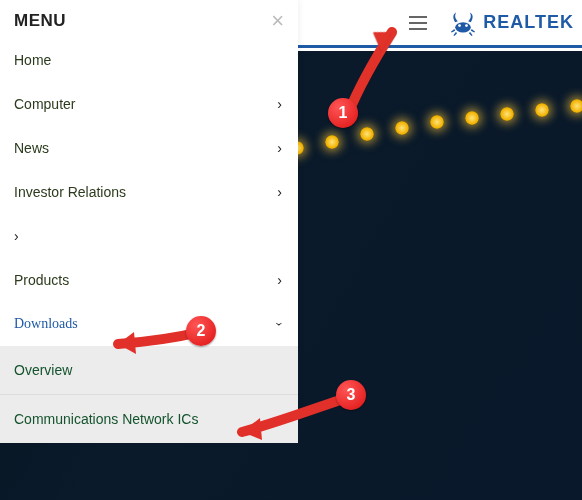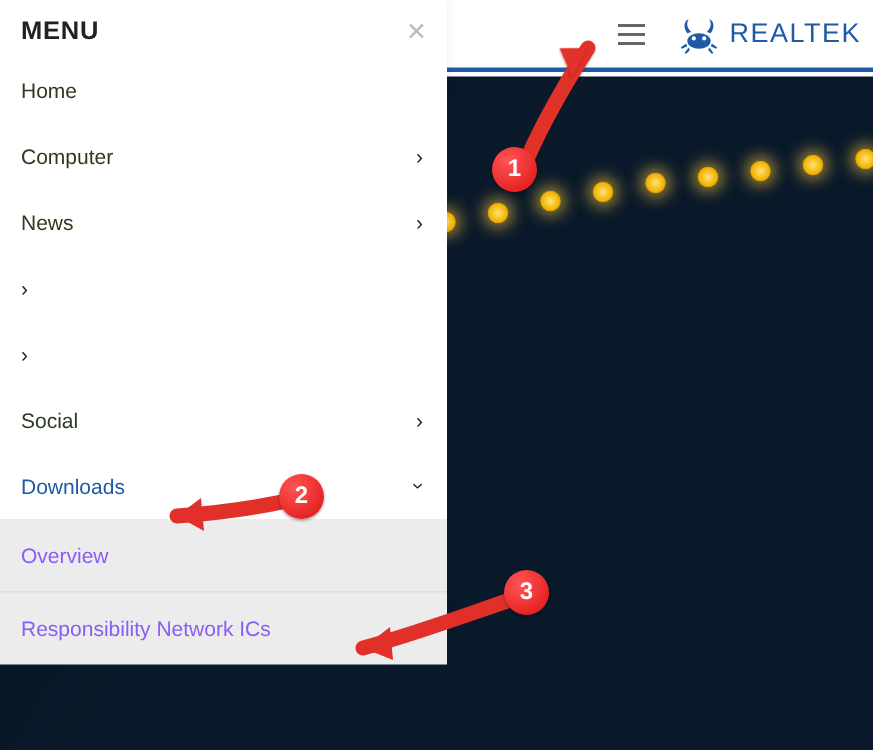--- a/index.html
+++ b/index.html
@@ -2,37 +2,37 @@
 <html><head>
 <meta charset="utf-8">
 <style>
   * { box-sizing: border-box; margin: 0; padding: 0; }
   html, body { width: 582px; height: 500px; overflow: hidden; font-family: Arial, Helvetica, sans-serif; }
   .stage { position: relative; width: 582px; height: 500px; background: #fff; }
   
   .header { position: absolute; top: 0; left: 0; right: 0; height: 48px; background: #fff; border-bottom: 3px solid #1f5aa6; display: flex; align-items: center; justify-content: flex-end; padding-right: 8px; z-index: 5; }
   .hamburger { width: 28px; height: 28px; display: flex; flex-direction: column; justify-content: center; gap: 4px; margin-right: 12px; cursor: pointer; }
   .hamburger span { display: block; width: 18px; height: 2px; background: #666; }
-  .brand { display: flex; align-items: center; gap: 6px; color: #1f5aa6; font-weight: 400; font-size: 18px; letter-spacing: 1px; justify-content: flex-end; }
+  .brand { display: flex; align-items: center; gap: 6px; color: #1f5aa6; font-weight: 700; font-size: 18px; letter-spacing: 1px; justify-content: flex-end; }
   .brand svg { width: 28px; height: 26px; }
   
   .hero-bg { position: absolute; top: 51px; left: 0; right: 0; bottom: 0; background: linear-gradient(120deg, #06121f 0%, #0a1a2a 40%, #09182a 100%); z-index: 1; overflow: hidden; }
   .lights { position: absolute; top: 40px; left: 280px; right: -20px; height: 80px; }
   .bulb { position: absolute; width: 14px; height: 14px; background: radial-gradient(circle, #ffe37a 0%, #f2b200 60%, rgba(242,178,0,0) 100%); border-radius: 50%; box-shadow: 0 0 10px 3px rgba(255,200,60,0.6); }
   
   .sidebar { position: absolute; top: 0; left: 0; width: 298px; height: 412px; background: #fff; z-index: 10; box-shadow: 2px 0 6px rgba(0,0,0,0.05); }
   .menu-header { display: flex; align-items: center; justify-content: space-between; padding: 10px 14px 6px 14px; }
   .menu-title { font-size: 17px; font-weight: 700; color: #222; letter-spacing: 0.5px; }
   .close { color: #bbb; font-size: 22px; line-height: 1; cursor: pointer; }
   .menu-list { list-style: none; }
   .menu-item { display: flex; align-items: center; justify-content: space-between; padding: 14px 16px 14px 14px; font-size: 14px; color: #2c3b1d; cursor: pointer; }
-  .menu-item.active { color: #1f5aa6; }
+  .menu-item.active { color: #1f5aa6; font-family: Liberation Serif, serif; }
   .chev { color: #222; font-size: 14px; }
   .submenu { background: #ececec; }
-  .submenu .menu-item { color: #8b5cf6; padding: 16px 16px 16px 14px; border-top: 1px solid #ddd; }
+  .submenu .menu-item { color: #14532d; padding: 16px 16px 16px 14px; border-top: 1px solid #ddd; }
   .submenu .menu-item:first-child { border-top: none; }
   
   .annot { position: absolute; z-index: 50; pointer-events: none; }
   .badge { position: absolute; width: 30px; height: 30px; border-radius: 50%; background: radial-gradient(circle at 35% 30%, #f55 0%, #d11 100%); color: #fff; font-weight: 700; font-size: 16px; display: flex; align-items: center; justify-content: center; box-shadow: 0 1px 2px rgba(0,0,0,0.4); z-index: 55; }
   .arrow-svg { position: absolute; overflow: visible; }
 </style>
 </head>
 <body>
 
 <div class="stage">
@@ -86,40 +86,41 @@
       </li>
       <li class="menu-item">
         <span>Computer</span>
         <span class="chev">›</span>
       </li>
       <li class="menu-item">
         <span>News</span>
         <span class="chev">›</span>
       </li>
       <li class="menu-item">
+        <span>Investor Relations</span>
         <span class="chev">›</span>
       </li>
       <li class="menu-item">
         <span class="chev">›</span>
       </li>
       <li class="menu-item">
-        <span>Social</span>
+        <span>Products</span>
         <span class="chev">›</span>
       </li>
       <li class="menu-item active">
         <span>Downloads</span>
         <span class="chev" style="transform:rotate(90deg); display:inline-block;">›</span>
       </li>
     </ul>
     <ul class="menu-list submenu">
       <li class="menu-item">
         <span>Overview</span>
       </li>
       <li class="menu-item">
-        <span>Responsibility Network ICs</span>
+        <span>Communications Network ICs</span>
       </li>
     </ul>
   </div>
 
   <svg class="arrow-svg annot" style="left:330px; top:14px; width:80px; height:110px;">
     <defs>
       <filter id="ds" x="-20%" y="-20%" width="140%" height="140%">
         <feDropShadow dx="0" dy="1" stdDeviation="0.6" flood-color="#000" flood-opacity="0.3"></feDropShadow>
       </filter>
     </defs>

